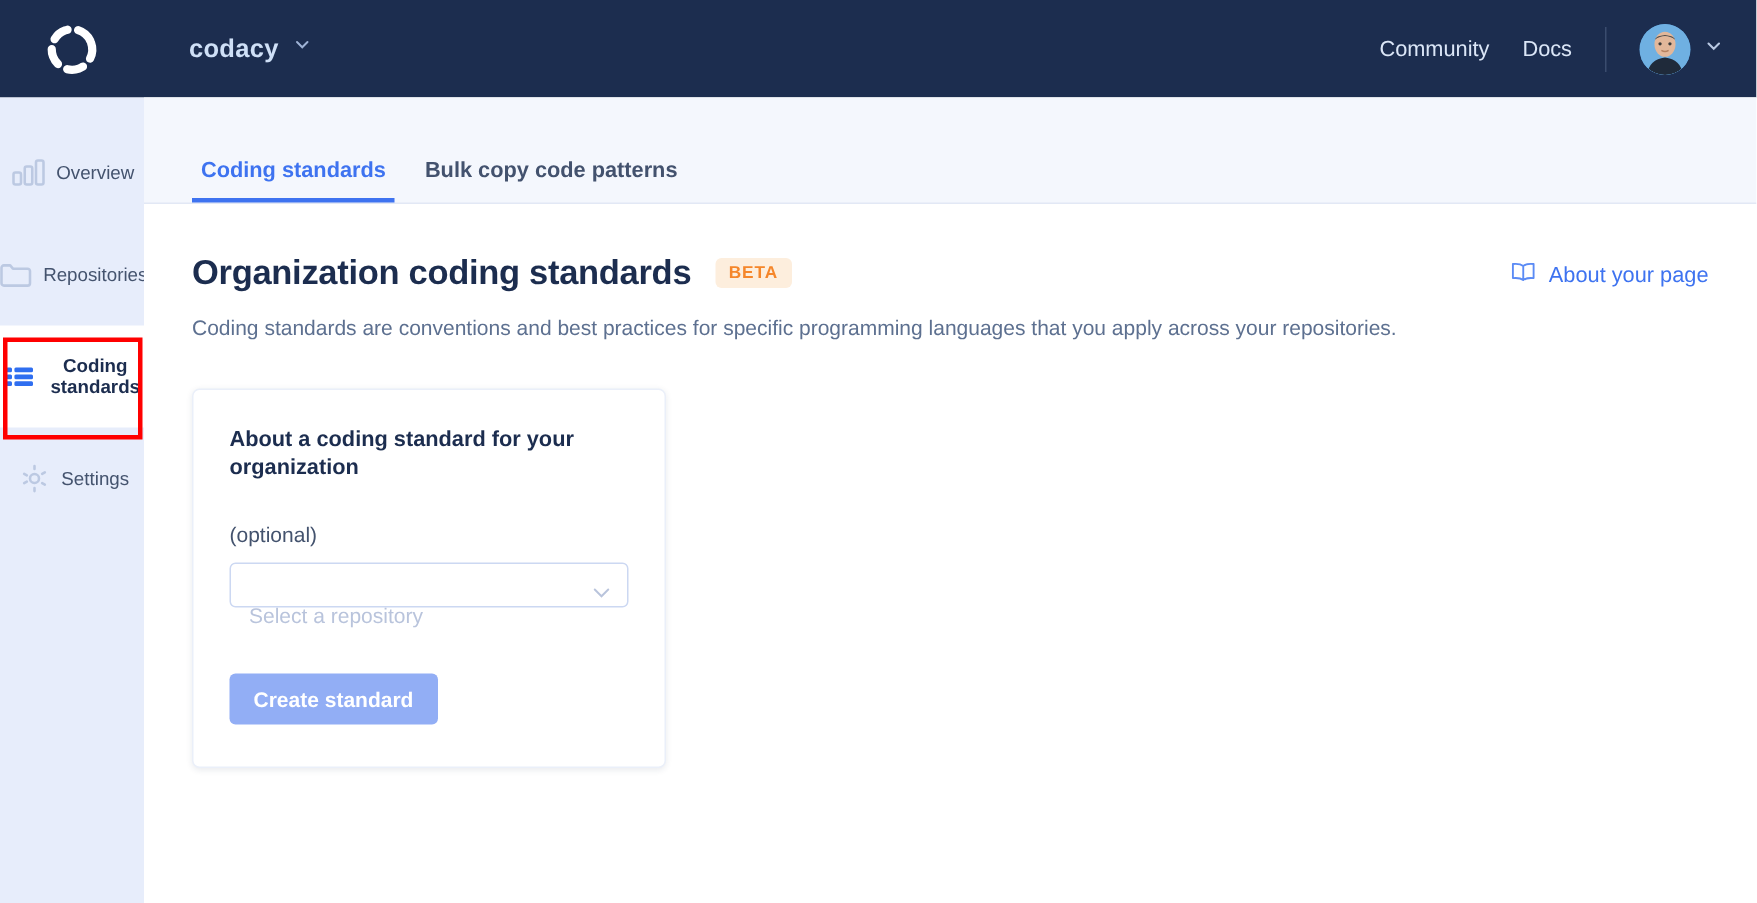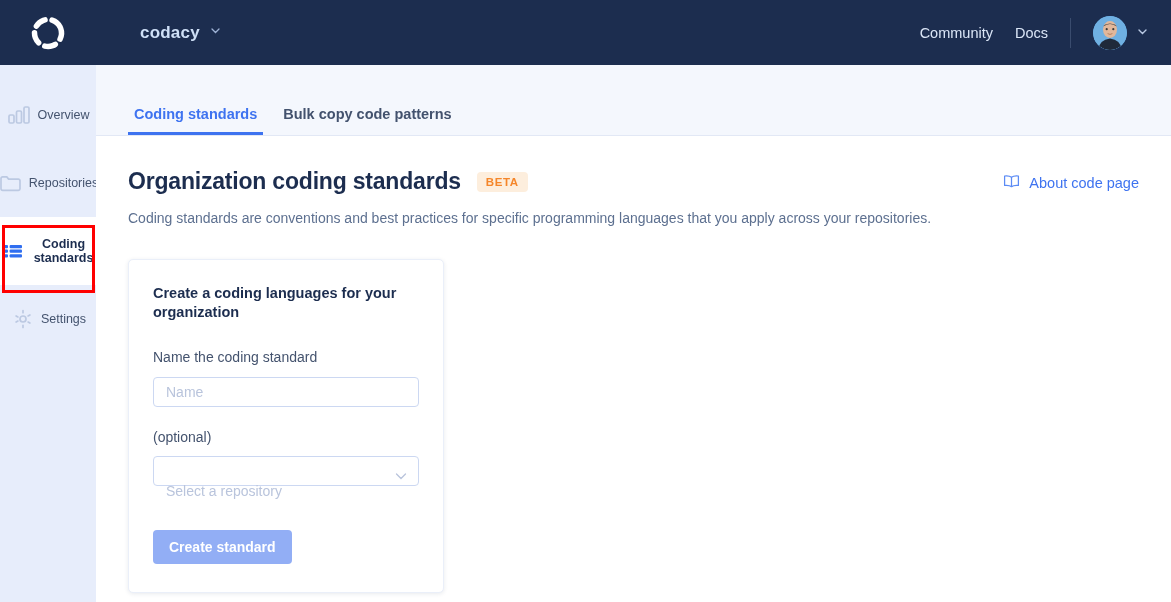--- a/index.html
+++ b/index.html
@@ -18,21 +18,21 @@
     background: #1c2d4f;
     display: flex; align-items: center;
   }
   .logo-wrap {
     width: 96px; height: 65px;
     display: flex; align-items: center; justify-content: center;
   }
   .logo-circle { width: 38px; height: 38px; display: block; }
   .org-switch {
     display: flex; align-items: flex-start; gap: 9px;
-    margin-left: 44px; cursor: pointer;
+    margin-left: 30px; cursor: pointer;
   }
   .org-name {
     color: #cfe0f7; font-size: 17px; font-weight: bold;
     letter-spacing: .2px;
   }
   .chev { display: block; }
   .topbar-right {
     margin-left: auto; display: flex; align-items: center;
     gap: 22px; padding-right: 22px;
   }
@@ -286,31 +286,27 @@
       </div>
 
       <div class="page-desc">Coding standards are conventions and best practices for specific programming languages that you apply across your repositories.</div>
 
       <div class="about-link">
         <span>
           <svg width="17" height="15" viewBox="0 0 17 15">
             <path d="M8.5 3.3C6.9 2 4.6 1.7 1.6 2v9.4c3-.3 5.3 0 6.9 1.3M8.5 3.3c1.6-1.3 3.9-1.6 6.9-1.3v9.4c-3-.3-5.3 0-6.9 1.3M8.5 3.3v9.4" fill="none" stroke="#5b8bf5" stroke-width="1.25" stroke-linejoin="round" stroke-linecap="round"></path>
           </svg>
         </span>
-        <span>About code page</span>
+        <span>About your page</span>
       </div>
 
       <div class="card">
 
-        <div class="card-title">Create a coding languages for your organization</div>
-
-        <div>
-          <div class="field-label">Name the coding standard</div>
-          <input class="text-input" type="text" placeholder="Name" style="">
-        </div>
+        <div class="card-title">About a coding standard for your organization</div>
+
 
         <div class="field-group">
           <div class="label-row">
             <span class="optional">(optional)</span>
           </div>
           <div class="select-input">
             <span class="select-placeholder">Select a repository</span>
             <span class="select-chev">
               <svg width="12" height="9" viewBox="0 0 12 9">
                 <path d="M1.5 2 L6 6.5 L10.5 2" fill="none" stroke="#b9c4dc" stroke-width="1.3" stroke-linecap="round"></path>

